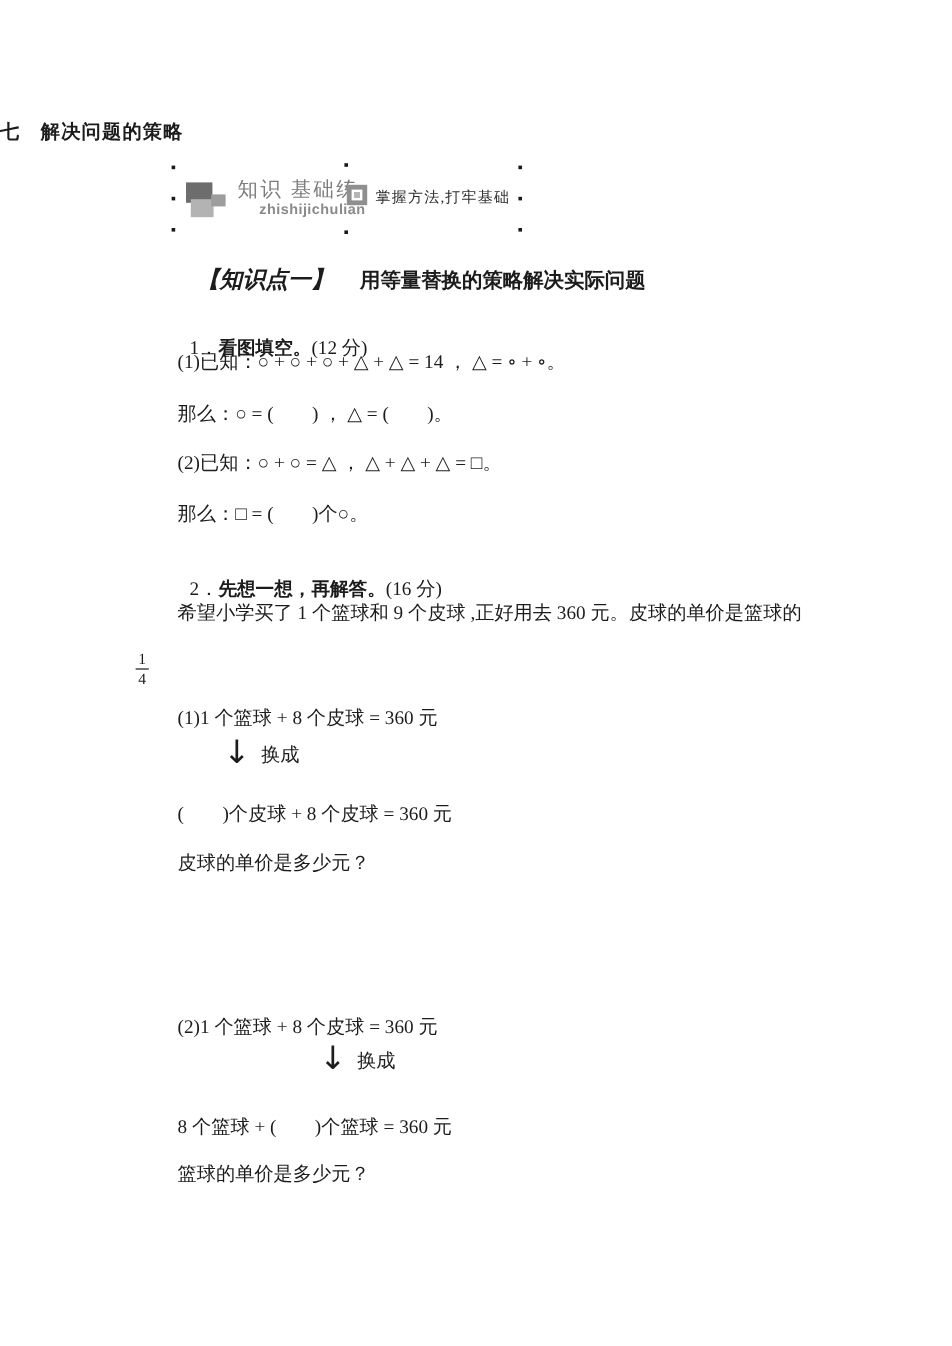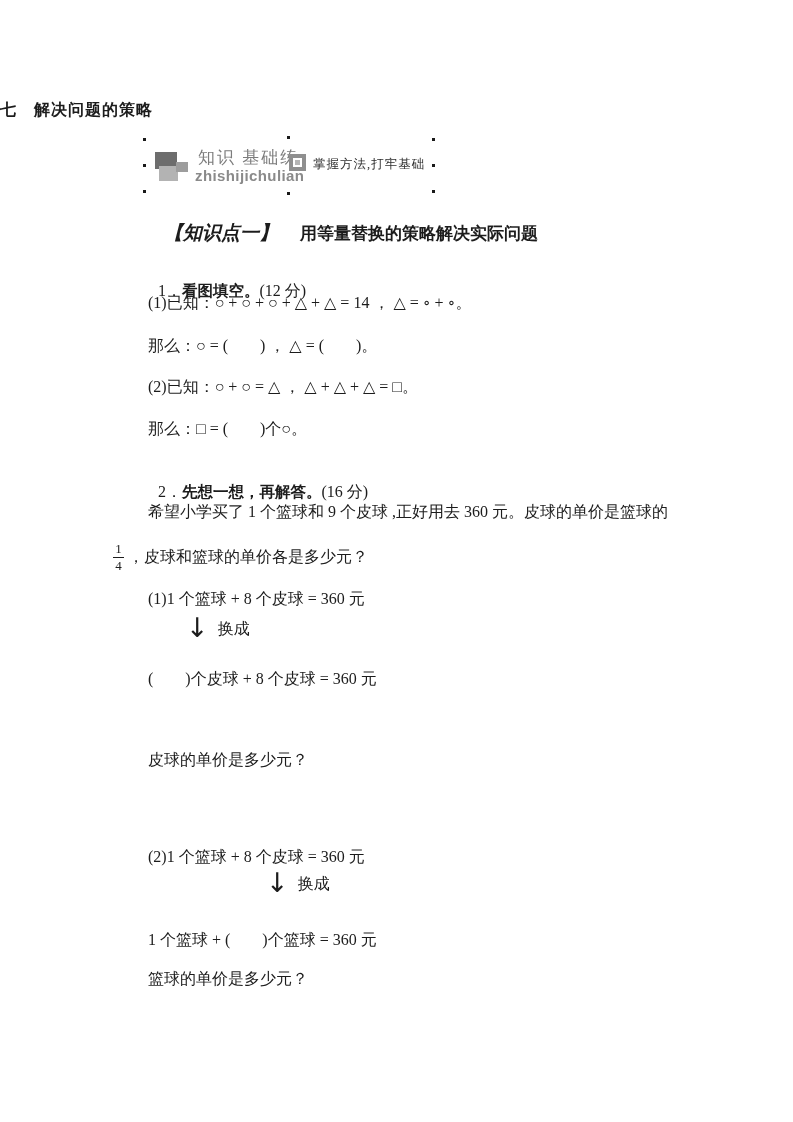--- a/index.html
+++ b/index.html
@@ -29,23 +29,23 @@
   .logo-squares { position:absolute; left:10px; top:11px; width:36px; height:32px; }
   .sq { position:absolute; }
   .sq-dark  { left:0;  top:1px;  width:22px; height:17px; background:#6d6d6d; }
   .sq-mid   { left:21px; top:11px; width:12px; height:10px; background:#9d9d9d; }
   .sq-light { left:4px; top:15px; width:19px; height:15px; background:#b3b3b3; }
   .logo-text {
     position:absolute; left:53px; top:6px;
     font-size:17px; color:#7c7c7c; letter-spacing:2px; white-space:pre;
   }
   .logo-pinyin {
-    position:absolute; left:50px; top:27px;
+    position:absolute; left:71px; top:27px;
     font-family:"Liberation Sans","DejaVu Sans",sans-serif;
-    font-weight:bold; font-size:15px; color:#8a8a8a; letter-spacing:0.4px;
+    font-weight:bold; font-size:12px; color:#8a8a8a; letter-spacing:0.4px;
   }
   .badge-icon { position:absolute; left:144px; top:14px; width:17px; height:17px; background:#8f8f8f; }
   .badge-icon .w { position:absolute; left:4px; top:4px; width:9px; height:9px; background:#ffffff; }
   .badge-icon .g { position:absolute; left:6px; top:6px; width:5px; height:5px; background:#b5b5b5; }
   .slogan {
     position:absolute; left:168px; top:16px;
     font-size:12.5px; color:#2e2e2e; letter-spacing:1px; white-space:pre;
   }
 
   
@@ -123,36 +123,35 @@
   </div>
 
   <div class="abs line" style="left:148px; top:501px;">希望小学买了 1 个篮球和 9 个皮球 ,正好用去 360 元。皮球的单价是篮球的</div>
 
   <div class="abs frac-row" style="left:113px; top:536px; height:42px;">
     <span class="fraction">
       <span>1</span>
       <span class="frac-bar"></span>
       <span>4</span>
     </span>
-    <span class="line">，皮球和篮球的单价各是多少元？</span>
   </div>
 
   <div class="abs line" style="left:148px; top:588px;">(1)1 个篮球 + 8 个皮球 = 360 元</div>
 
   <div class="abs arrow-row" style="left:186px; top:615px;">
     <span class="arrow-glyph">↓</span>
     <span class="arrow-label">换成</span>
   </div>
 
   <div class="abs line" style="left:148px; top:668px;">(　　)个皮球 + 8 个皮球 = 360 元</div>
-  <div class="abs line" style="left:148px; top:709px;margin-top:40px;">皮球的单价是多少元？</div>
+  <div class="abs line" style="left:148px; top:709px;">皮球的单价是多少元？</div>
 
   <div class="abs line" style="left:148px; top:846px;">(2)1 个篮球 + 8 个皮球 = 360 元</div>
 
   <div class="abs arrow-row" style="left:266px; top:870px;">
     <span class="arrow-glyph">↓</span>
     <span class="arrow-label">换成</span>
   </div>
 
-  <div class="abs line" style="left:148px; top:929px;">1 个篮球 + (　　)个篮球 = 360 元</div>
+  <div class="abs line" style="left:148px; top:929px;">8 个篮球 + (　　)个篮球 = 360 元</div>
   <div class="abs line" style="left:148px; top:968px;">篮球的单价是多少元？</div>
 
 </div>
 
 </body></html>

